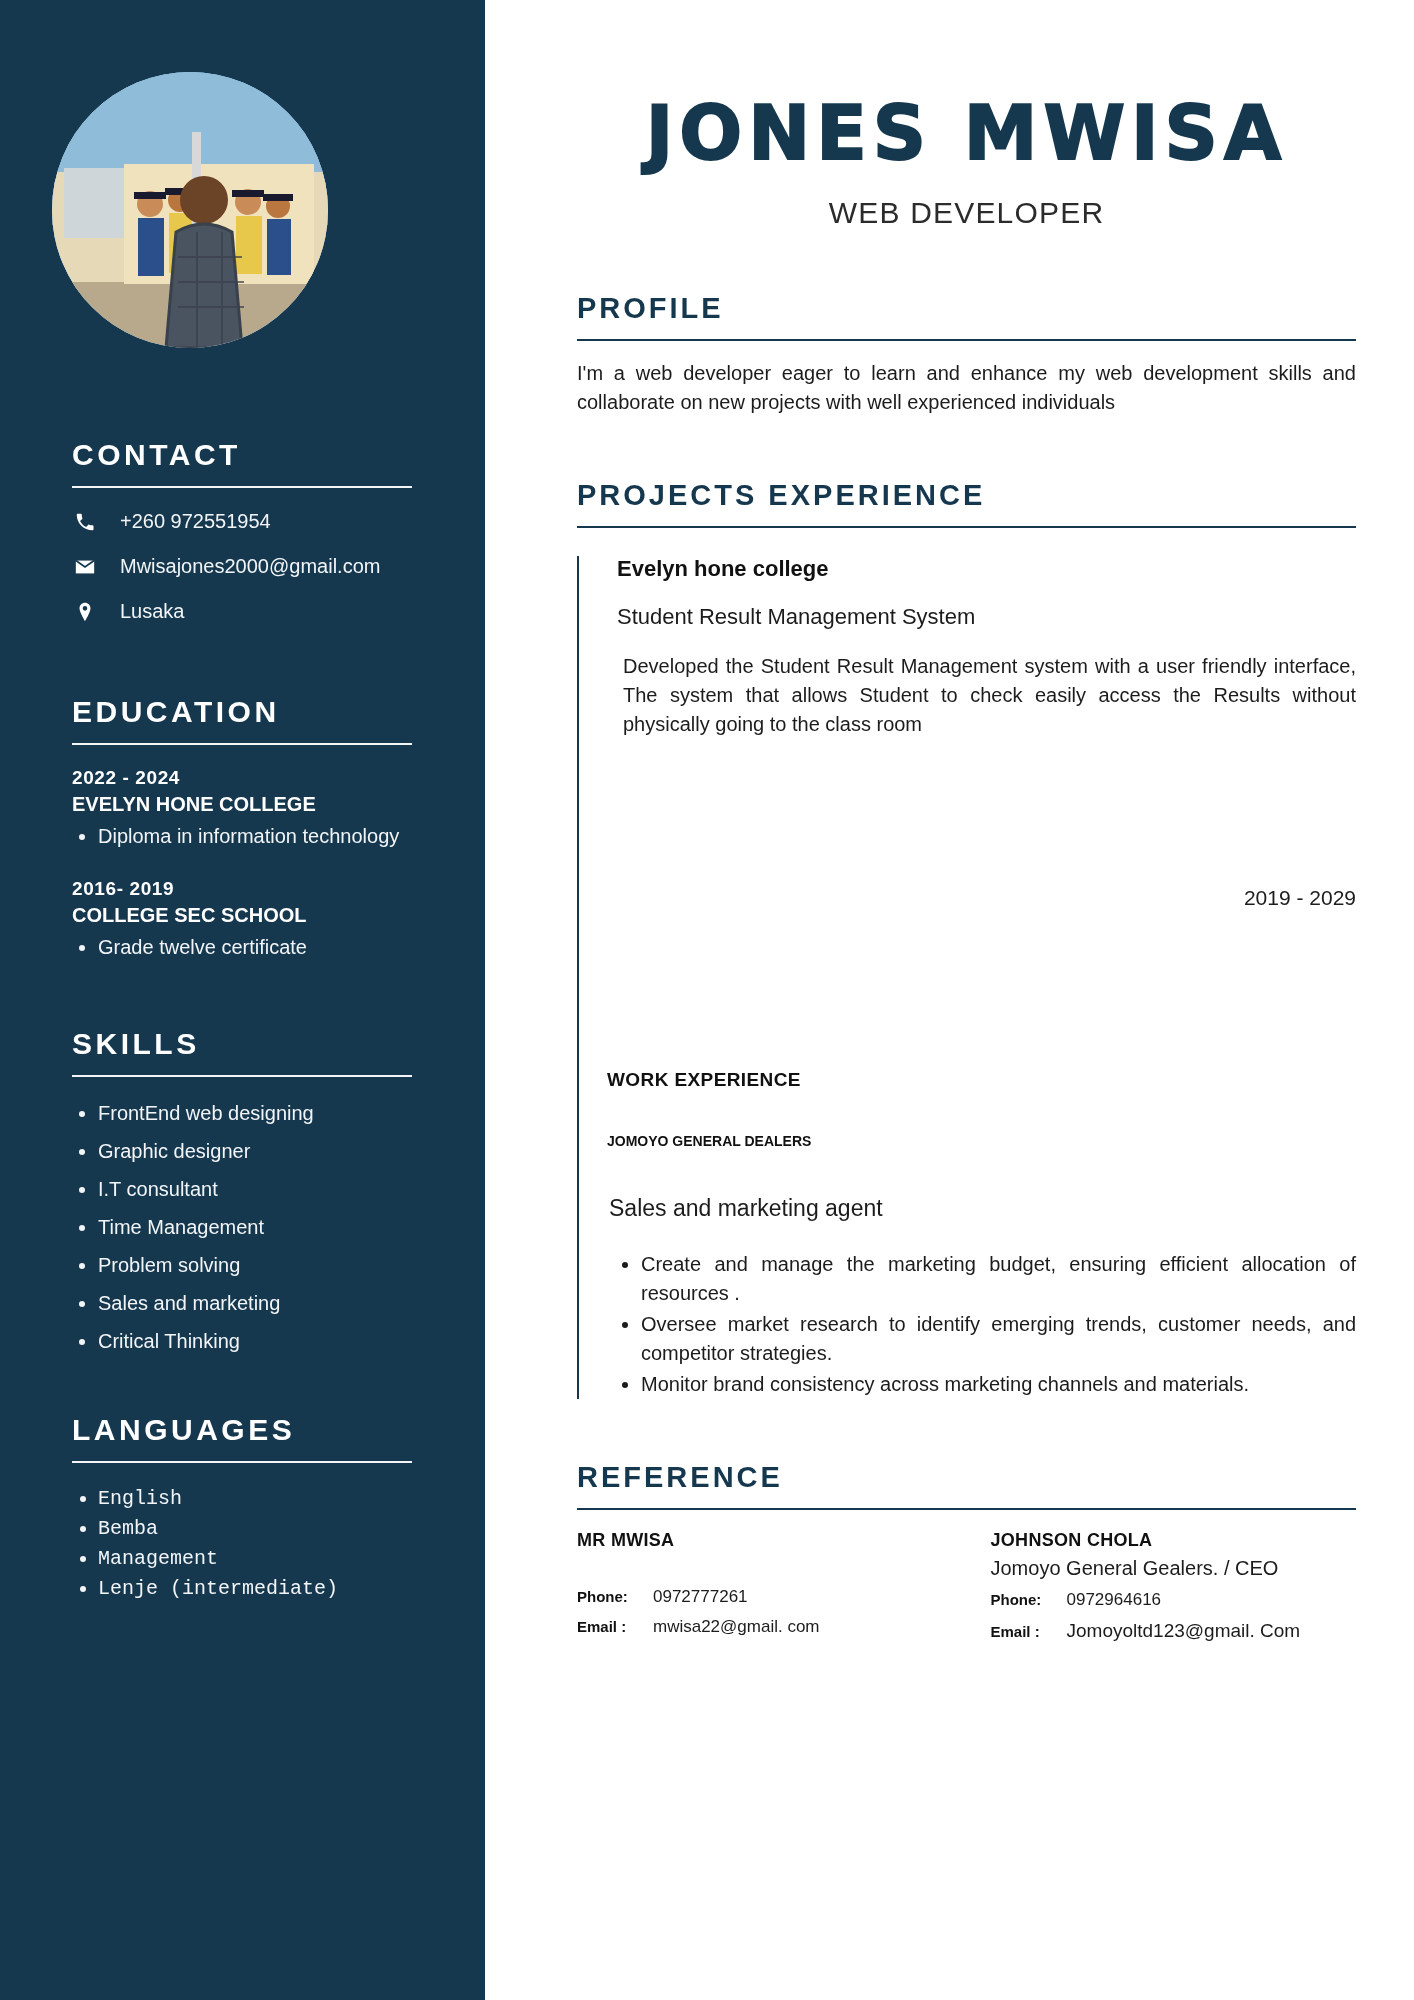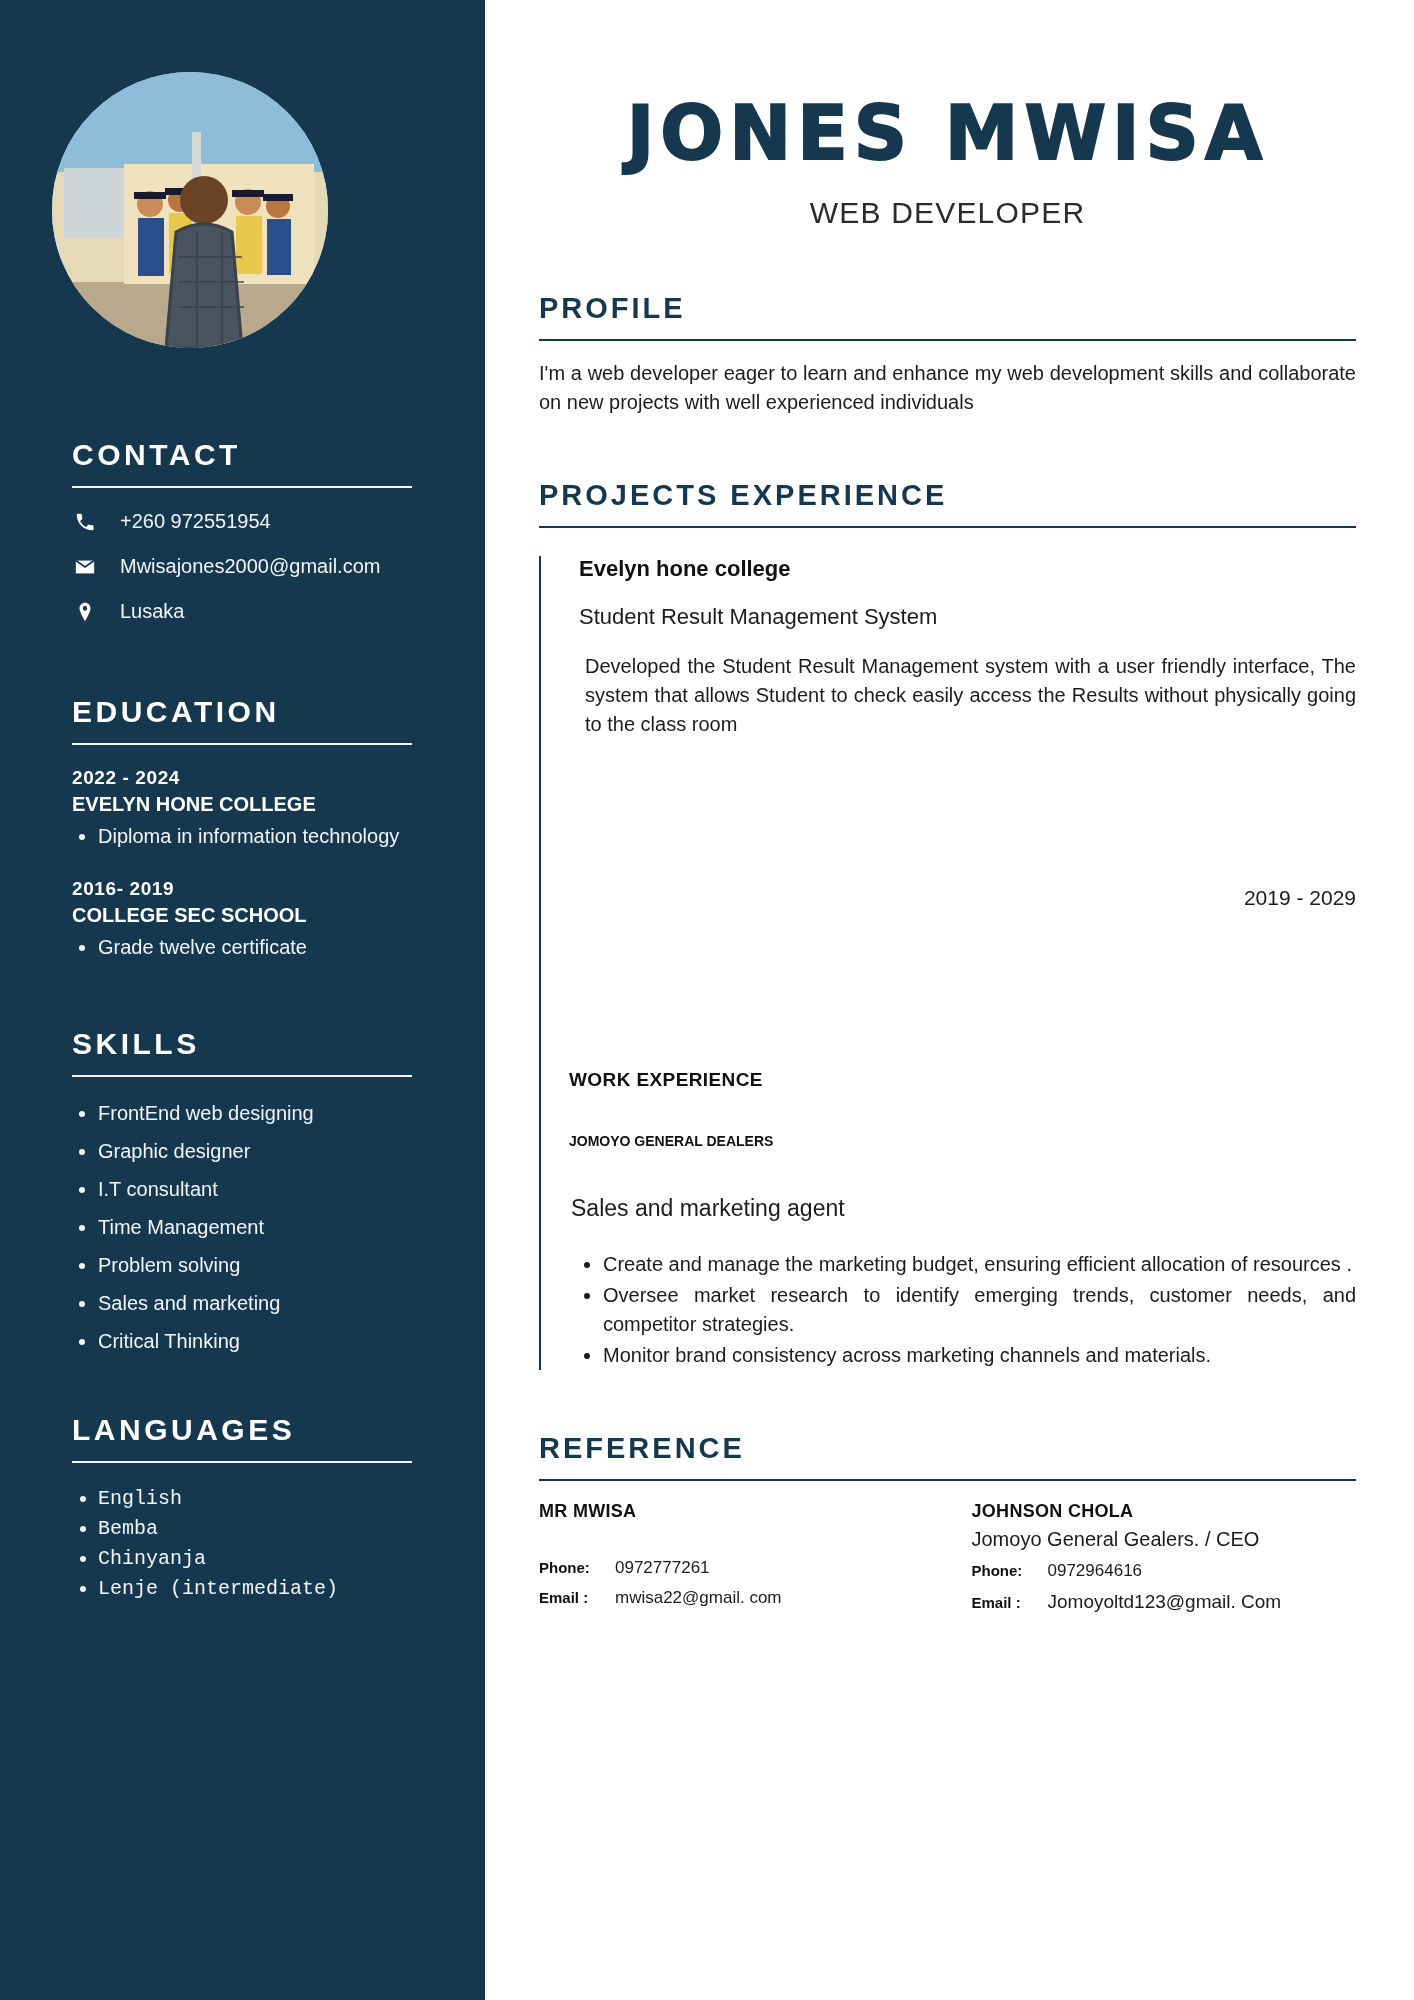--- a/index.html
+++ b/index.html
@@ -93,21 +93,21 @@
 
   .skills-block { margin-top: 66px; }
   .skills-list li { margin-bottom: 10px; }
 
   .lang-block { margin-top: 58px; }
   .lang-list li { margin-bottom: 2px; font-family: Liberation Mono, monospace; }
 
   
   .main {
     flex: 1;
-    padding: 96px 58px 0 54px;
+    padding: 96px 58px 0 92px;
     position: relative;
   }
   .name {
     font-family: "DejaVu Sans", sans-serif;
     font-size: 74px;
     font-weight: bold;
     letter-spacing: 6px;
     color: #16384f;
     text-align: center;
     line-height: 1;
@@ -349,21 +349,21 @@
           <li>Critical Thinking</li>
         </ul>
       </section>
 
       <section class="lang-block">
         <h2 class="side-heading">LANGUAGES</h2>
         <div class="side-rule"></div>
         <ul class="lang-list">
           <li>English</li>
           <li>Bemba</li>
-          <li>Chinyanja</li>
+          <li>Management</li>
           <li>Lenje (intermediate)</li>
         </ul>
       </section>
 
     </div>
   </aside>
 
   <main class="main">
 
     <h1 class="name">JONES MWISA</h1>

